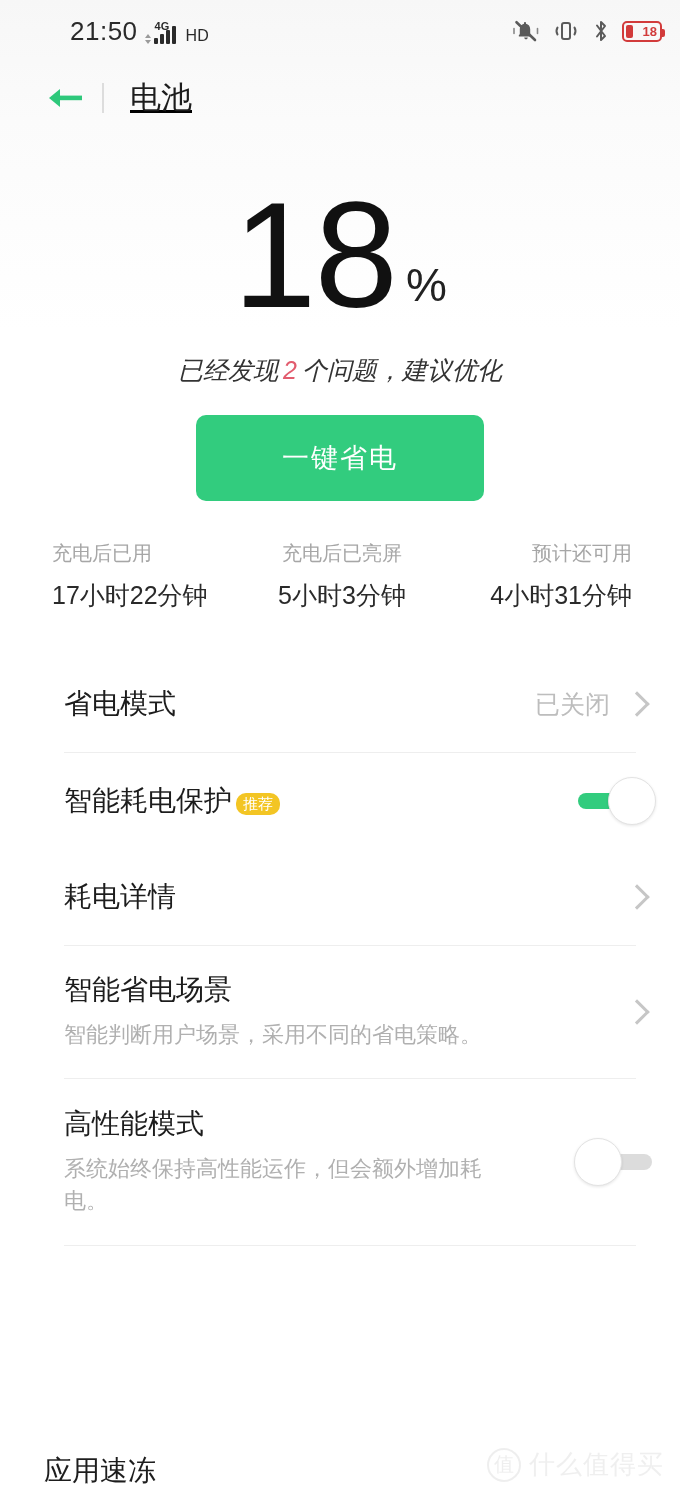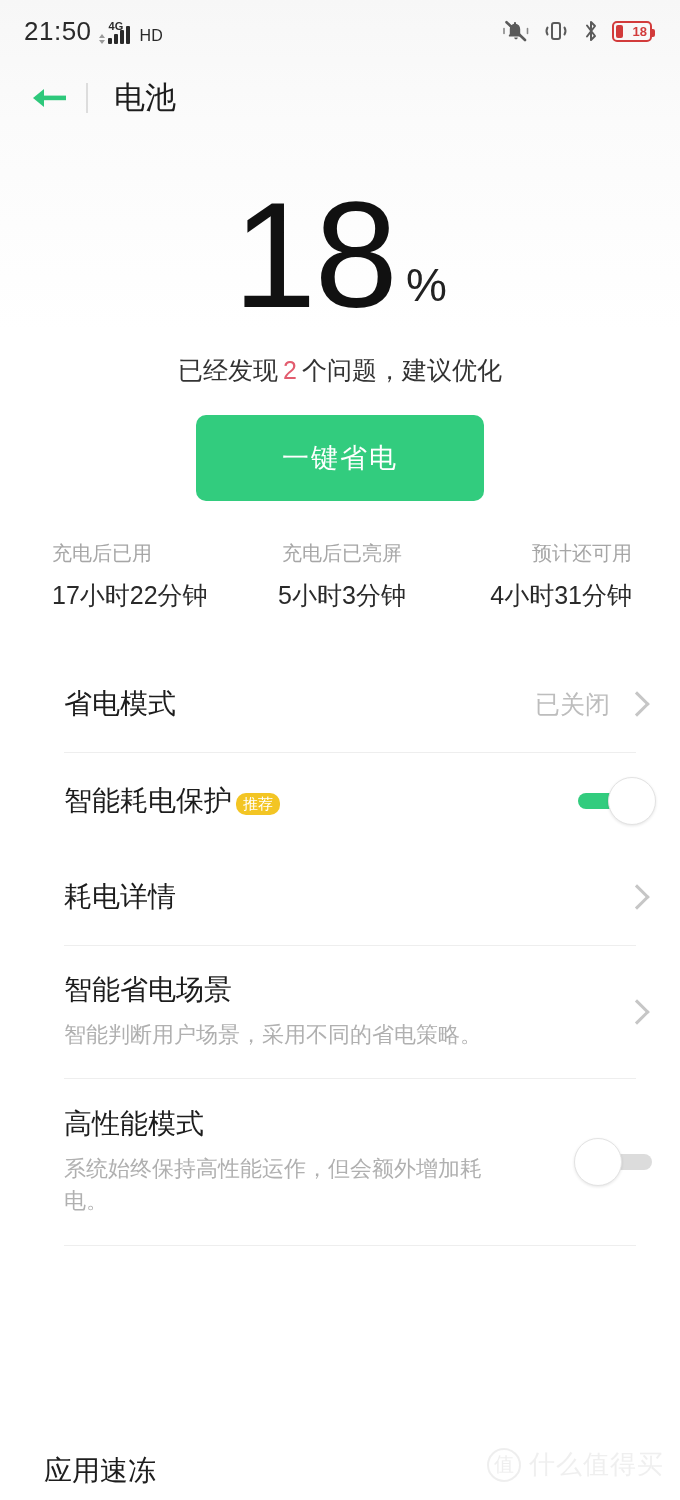--- a/index.html
+++ b/index.html
@@ -13,21 +13,22 @@
     position:relative;
     width:680px; height:1500px;
     background:linear-gradient(180deg,#f7f7f7 0%,#fbfbfb 8%,#ffffff 22%,#ffffff 100%);
   }
 
   
   .statusbar {
     height:62px;
     display:flex; align-items:center;
     justify-content:space-between;
-    padding:0 28px 0 24px;
+    padding:0 18px 0 24px;
+    margin-left:46px;
   }
   .sb-left { display:flex; align-items:flex-end; gap:7px; }
   .sb-time {
     font-size:26px; color:#2a2a2a; letter-spacing:0.5px;
     line-height:1; font-weight:400;
   }
   .sb-net { display:flex; align-items:center; gap:2px; position:relative; }
   .sb-updown {
     display:flex; flex-direction:column; justify-content:flex-end;
     height:20px; margin-right:1px;
@@ -68,21 +69,21 @@
   }
   .batt-num {
     position:absolute; right:3px; top:0; bottom:0;
     display:flex; align-items:center;
     font-size:13px; color:#d23b3b; font-weight:700; line-height:1;
   }
 
   
   .appbar {
     height:72px; display:flex; align-items:center;
-    padding-left:28px; gap:0;
+    padding-left:44px; gap:0;text-decoration:underline;
   }
   .back-arrow { width:44px; height:44px; display:flex; align-items:center; justify-content:center; cursor:pointer; }
   .appbar-divider {
     width:2px; height:30px; background:#dddddd; margin:0 26px 0 14px;
   }
   .appbar-title { font-size:31px; color:#1d1d1d; font-weight:400; }
 
   
   .hero { padding-top:52px; text-align:center; }
   .pct-row {
@@ -91,21 +92,21 @@
   }
   .pct-num {
     font-size:150px; color:#111111; font-weight:300;
     letter-spacing:-2px; line-height:0.92;
   }
   .pct-sym {
     font-size:46px; color:#222222; font-weight:300;
     padding-bottom:16px;
   }
   .issue-line {
-    margin-top:34px; font-size:25px; color:#333333; line-height:1;
+    margin-top:34px; font-size:25px; color:#333333; line-height:1;font-style:italic;
   }
   .issue-count { color:#e25c6e; padding:0 5px; }
 
   .opt-btn {
     margin:32px auto 0; width:288px; height:86px;
     background:#32cc7e; border-radius:10px;
     display:flex; align-items:center; justify-content:center;
     color:#ffffff; font-size:27px; cursor:pointer;
     letter-spacing:2px;
   }

